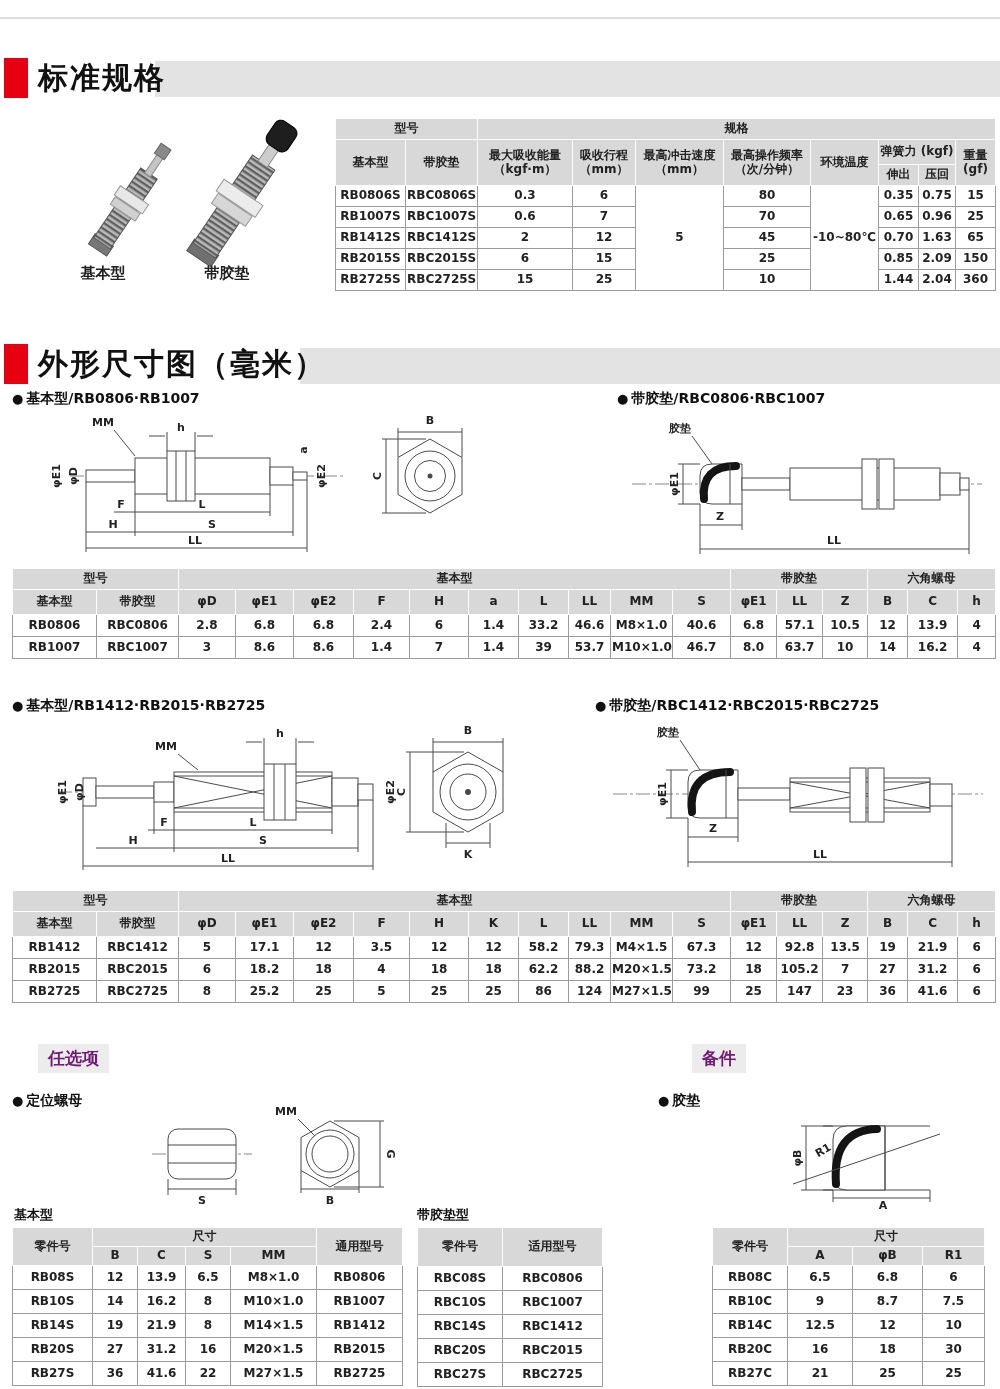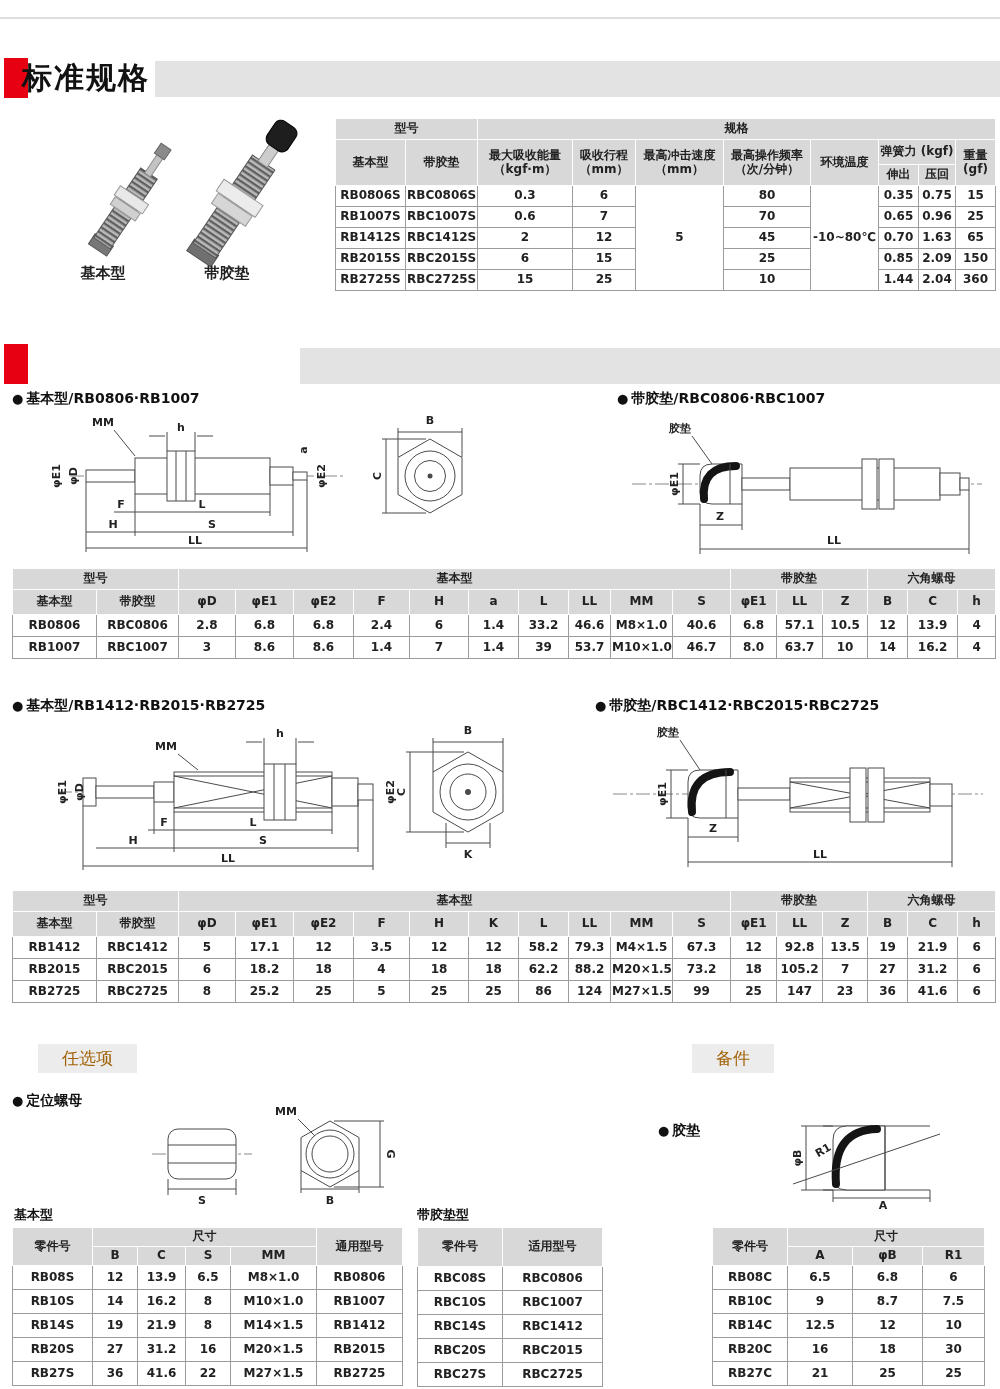--- a/index.html
+++ b/index.html
@@ -21,41 +21,41 @@
   thead td{background:#d8d8d8;border:1px solid #fdfdfd;white-space:pre-line;}
   .t-spec .h1 td{height:20px}.t-spec .h2 td{height:24px}.t-spec .h3 td{height:20px}
   .t-spec tbody td{height:20px}
   .t-dim .h1 td{height:20px}.t-dim thead tr:nth-child(2) td{height:24px}
   .t-dim tbody td{height:21px}
   .t-b1 .h1 td,.t-b3 .h1 td{height:18px}
   .t-b1 thead tr:nth-child(2) td,.t-b3 thead tr:nth-child(2) td{height:18px}
   .t-b2 thead td{height:38px}
   .t-b1 tbody td,.t-b2 tbody td,.t-b3 tbody td{height:23px}
   
-  .gbox{position:absolute;background:#ececec;color:#a16207;font-size:17px;font-weight:normal;
-        padding:3px 24px;white-space:nowrap;}
+  .gbox{position:absolute;background:#ececec;color:#701a75;font-size:17px;font-weight:bold;
+        padding:3px 10px;white-space:nowrap;}
   .mini-label{position:absolute;font-size:13px;font-weight:bold;color:#111;}
   .photo-label{position:absolute;font-size:15px;font-weight:bold;color:#222;width:70px;text-align:center;}
   
   svg text{font-family:"DejaVu Sans","Liberation Sans",sans-serif;font-size:11px;font-weight:bold;
            fill:#222;text-anchor:middle;}
   .ol{fill:#fff;stroke:#4a4a4a;stroke-width:1;}
   .ln{stroke:#4a4a4a;stroke-width:1;fill:none;}
   .cl{stroke:#888;stroke-width:1;stroke-dasharray:14 3 3 3;fill:none;}
   .blk{stroke:#141414;stroke-width:8;fill:none;stroke-linecap:round;}
 </style>
 </head>
 <body>
 
 <div id="page">
   <div class="topline"></div>
 
   <div class="sec-red" style="left:4px;top:58px;"></div>
   <div class="sec-bar" style="left:155px;top:61px;width:845px;"></div>
-  <div class="sec-title" style="left:22px;top:58px;">标准规格</div>
+  <div class="sec-title" style="left:38px;top:58px;">标准规格</div>
 
   <svg class="abs" style="left:35px;top:106px;" width="300" height="190" viewBox="0 0 300 190">
     <defs>
       <pattern id="thr" width="6" height="5" patternUnits="userSpaceOnUse">
         <rect width="6" height="5" fill="#9a9a9a"></rect>
         <rect width="6" height="2" fill="#5f5f5f"></rect>
         <rect y="3.4" width="6" height="1.2" fill="#cfcfcf"></rect>
       </pattern>
     </defs>
     <g transform="rotate(34 88 108)">
@@ -168,20 +168,21 @@
           <td>10</td>
           <td>1.44</td>
           <td>2.04</td>
           <td>360</td>
         </tr>
       </tbody>
   </table>
 
   <div class="sec-red" style="left:4px;top:344px;"></div>
   <div class="sec-bar" style="left:300px;top:348px;width:700px;"></div>
+  <div class="sec-title" style="left:38px;top:344px;">外形尺寸图（毫米）</div>
 
   <div class="sub-title" style="left:12px;top:390px;">
     <span class="blt">●</span><span>基本型/RB0806·RB1007</span>
   </div>
   <div class="sub-title" style="left:617px;top:390px;">
     <span class="blt">●</span><span>带胶垫/RBC0806·RBC1007</span>
   </div>
 
   <svg class="abs" style="left:40px;top:406px;" width="480" height="158" viewBox="0 0 480 158">
     <line class="cl" x1="30" y1="70" x2="305" y2="70"></line>
@@ -558,21 +559,21 @@
         </tr>
       </tbody>
   </table>
 
   <div class="gbox" style="left:38px;top:1044px;">任选项</div>
   <div class="gbox" style="left:692px;top:1044px;">备件</div>
 
   <div class="sub-title" style="left:12px;top:1092px;">
     <span class="blt">●</span><span>定位螺母</span>
   </div>
-  <div class="sub-title" style="left:658px;top:1092px;margin-top:30px;">
+  <div class="sub-title" style="left:658px;top:1092px;">
     <span class="blt">●</span><span>胶垫</span>
   </div>
 
   <svg class="abs" style="left:140px;top:1103px;" width="280" height="108" viewBox="0 0 280 108">
     <line class="cl" x1="12" y1="51" x2="112" y2="51"></line>
     <rect class="ol" x="28" y="26" width="68" height="50" rx="10"></rect>
     <line class="ln" x1="28" y1="42" x2="96" y2="42"></line>
       <line class="ln" x1="28" y1="60" x2="96" y2="60"></line>
     <line class="ln" x1="28" y1="76" x2="28" y2="92"></line>
       <line class="ln" x1="96" y1="76" x2="96" y2="92"></line>

